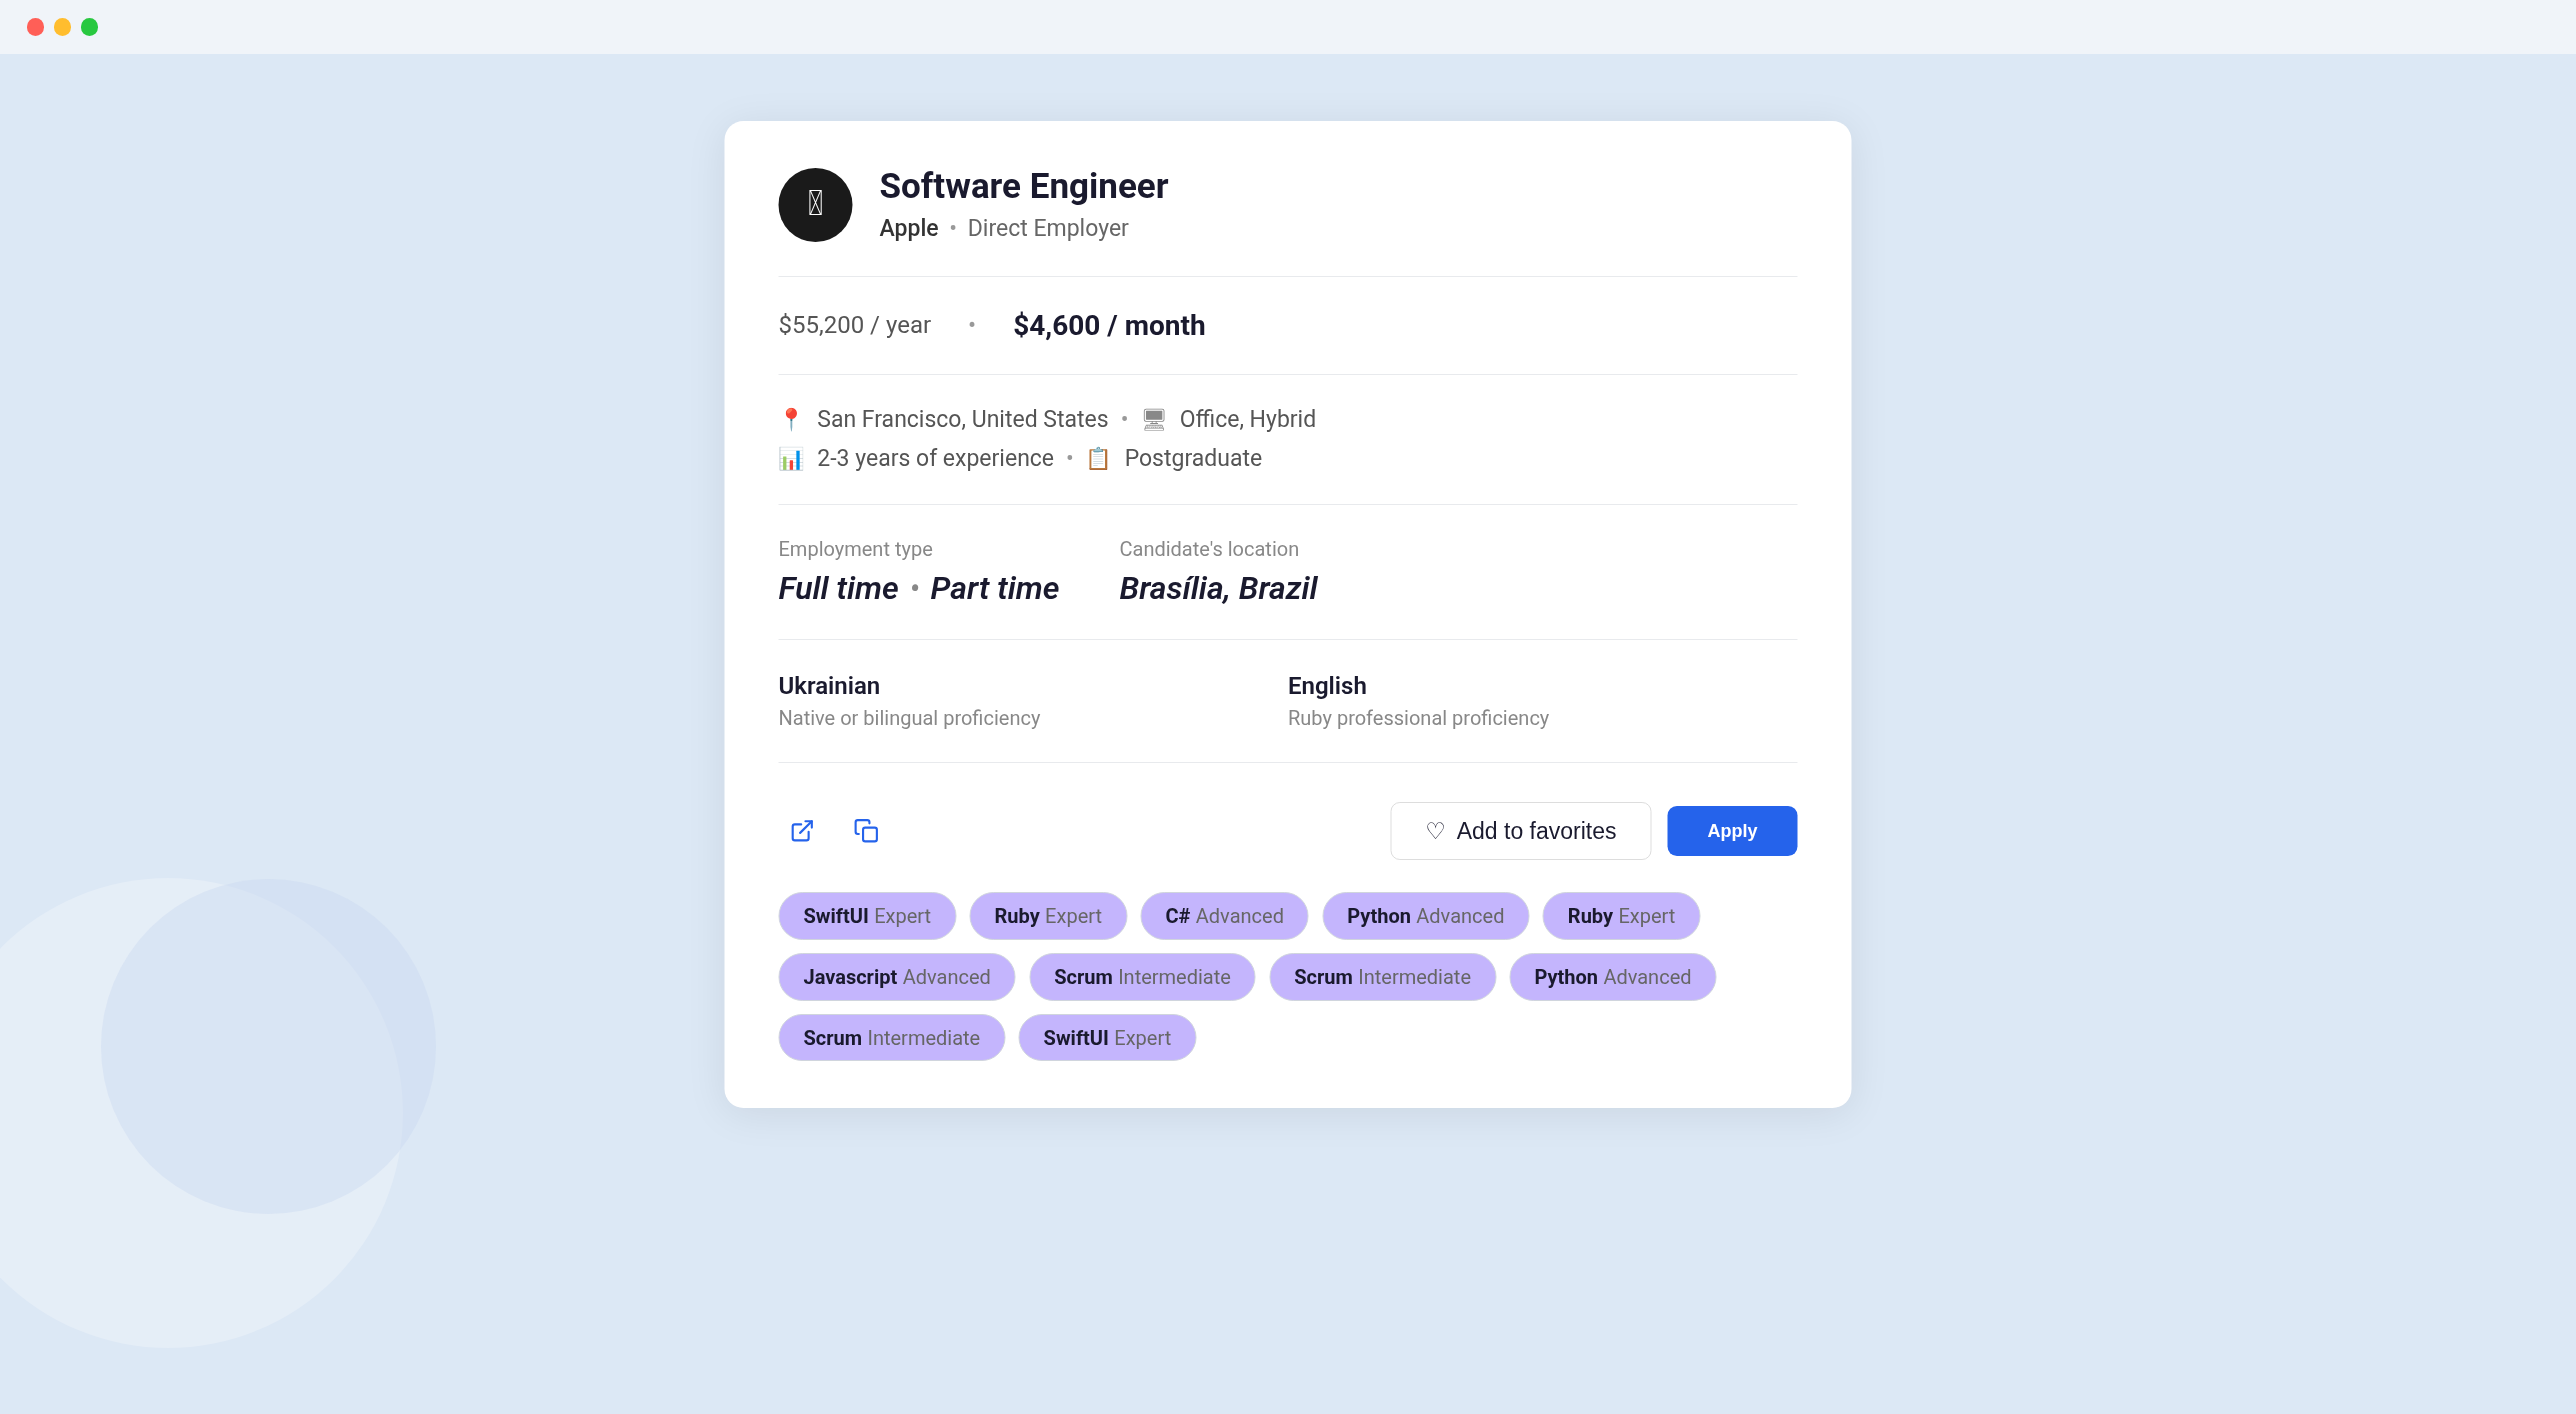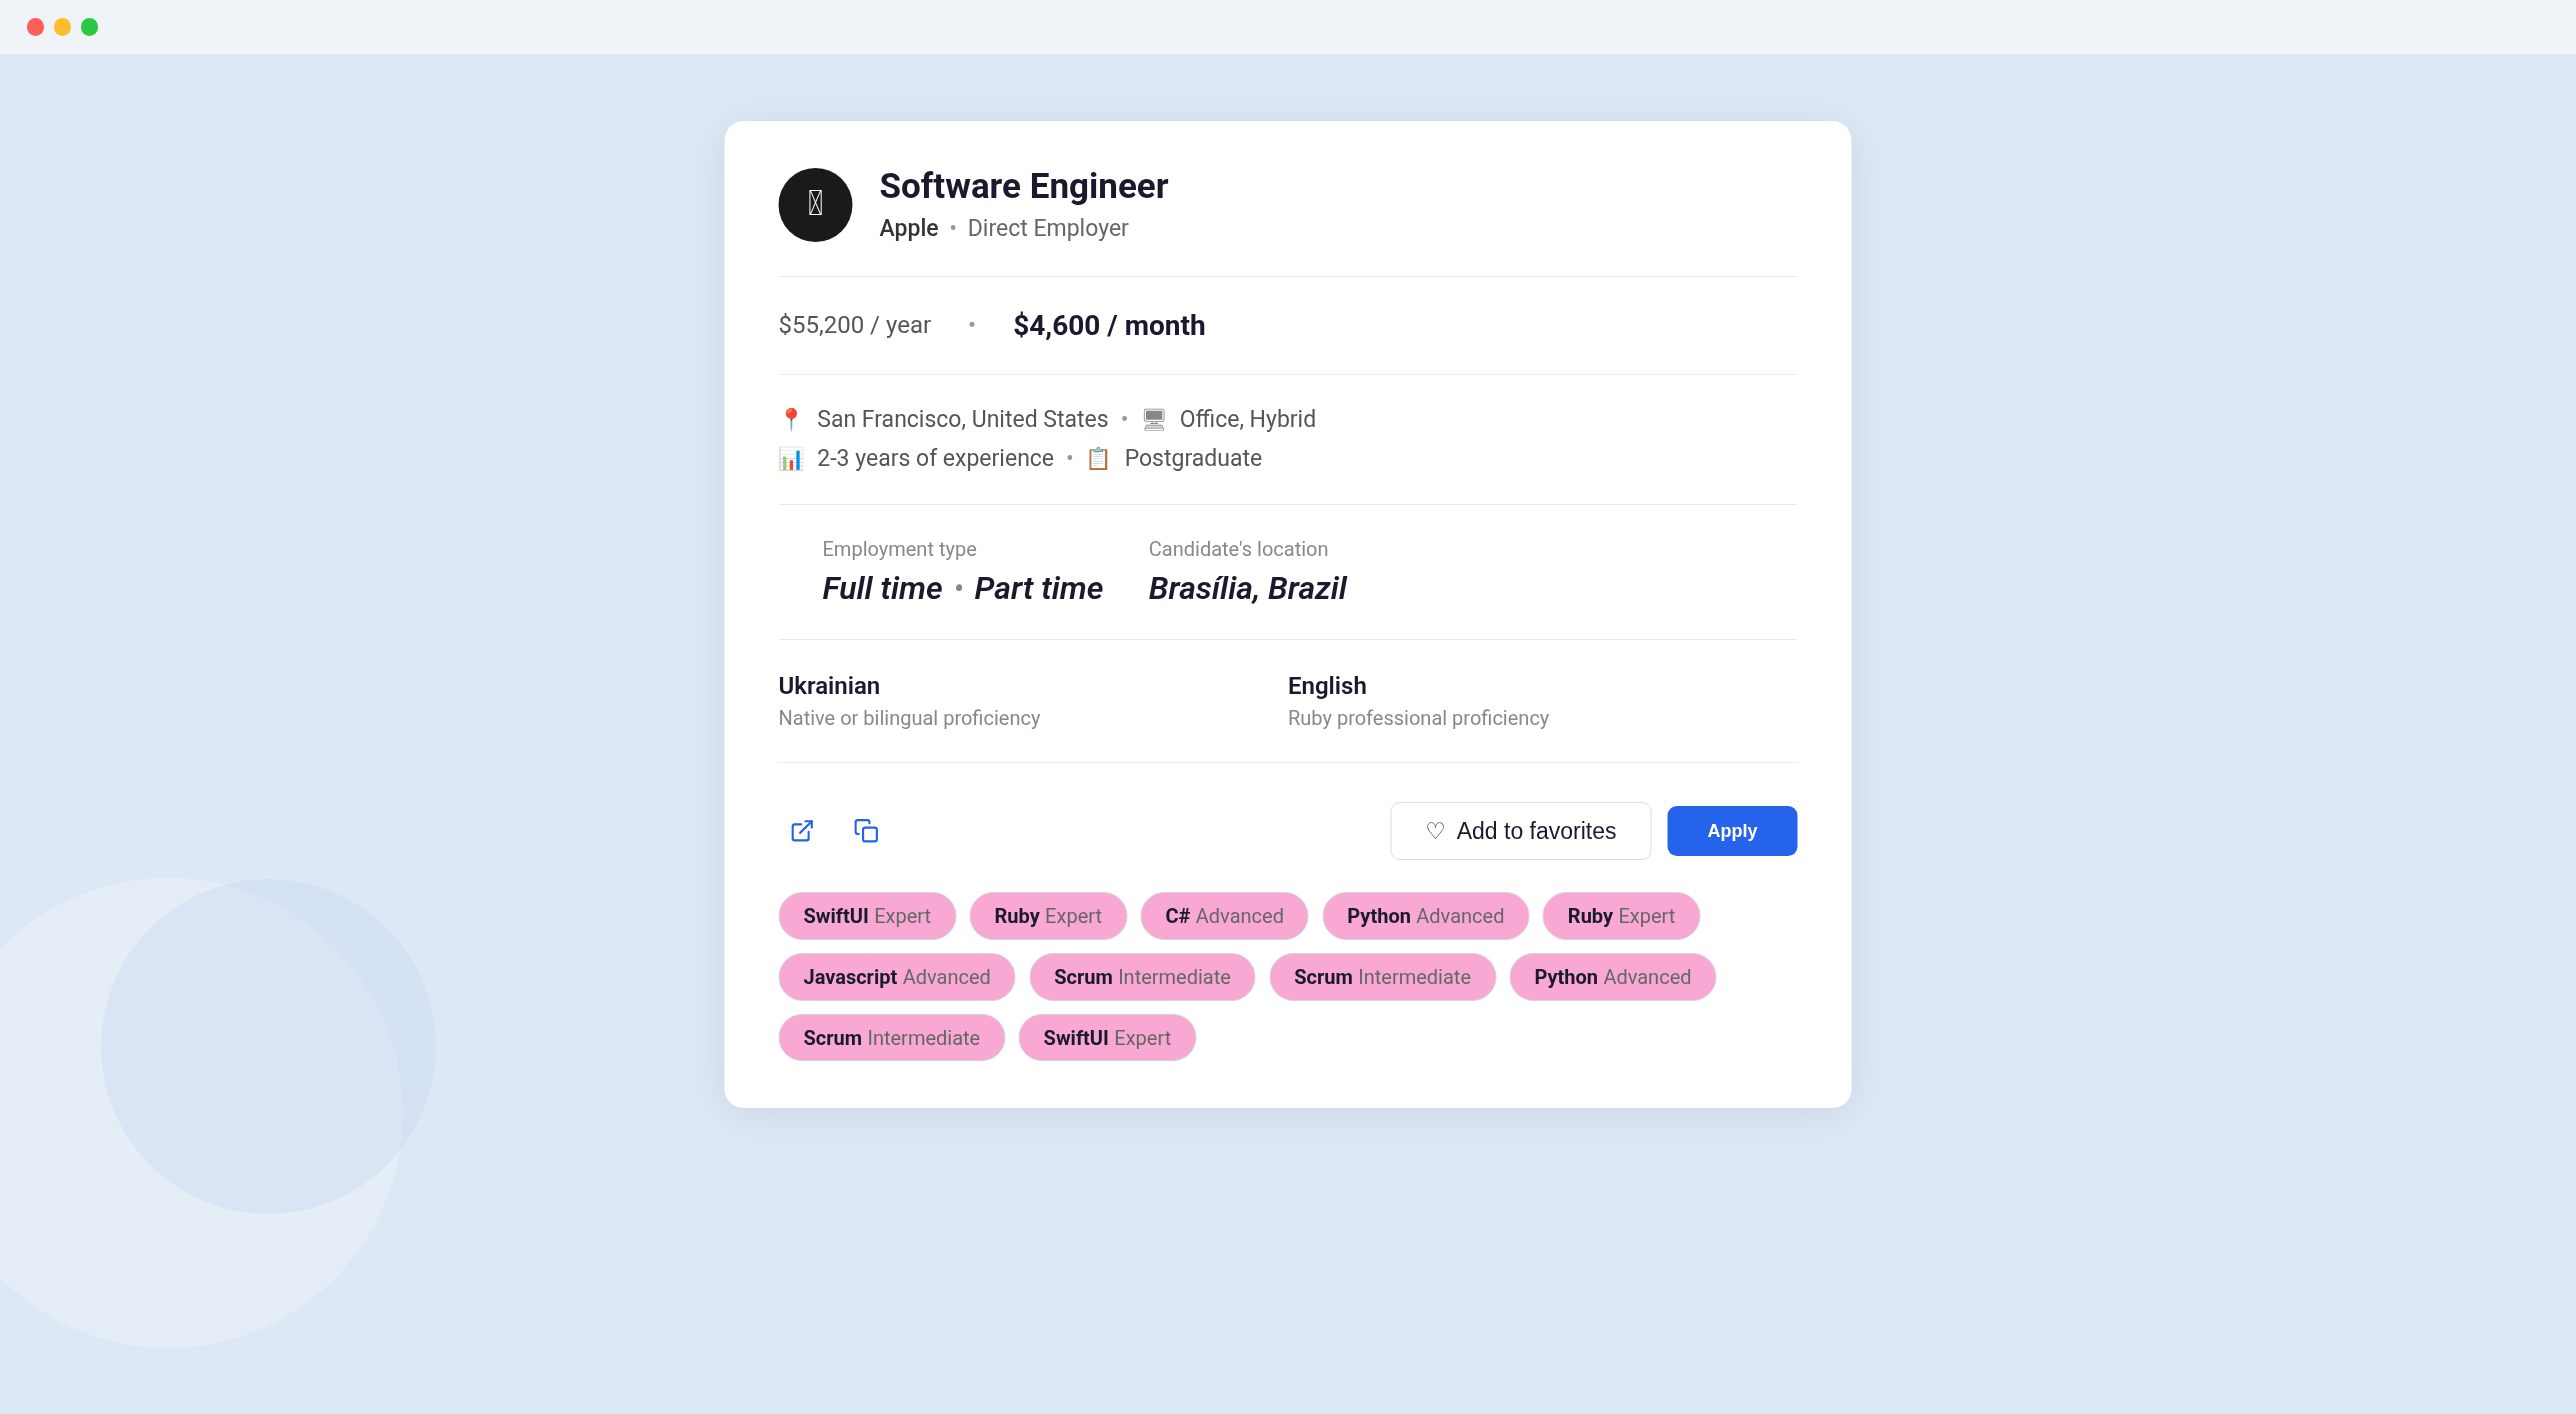--- a/index.html
+++ b/index.html
@@ -188,21 +188,20 @@
       font-size: 21.5px;
       flex-shrink: 0;
     }
 
     
     .details-grid {
       display: grid;
       grid-template-columns: 1fr 1fr 1fr;
       gap: 4px;
       margin-bottom: 32px;
-      margin-left: 44px;
     }
 
     .detail-item {}
 
     .detail-label {
       font-size: 20px;
       color: #888;
       margin-bottom: 8px;
     }
 
@@ -312,21 +311,21 @@
       flex-wrap: wrap;
       gap: 13.4px;
     }
 
     .skill-tag {
       border: 1px solid #d0d5dd;
       border-radius: 34px;
       padding: 10.7px 24px;
       font-size: 20px;
       color: #1a1a2e;
-      background: #f9a8d4;
+      background: #c4b5fd;
       display: inline-flex;
       align-items: center;
       gap: 5.4px;
     }
 
     .skill-name {
       font-weight: 700;
       color: #1a1a2e;
     }
 

